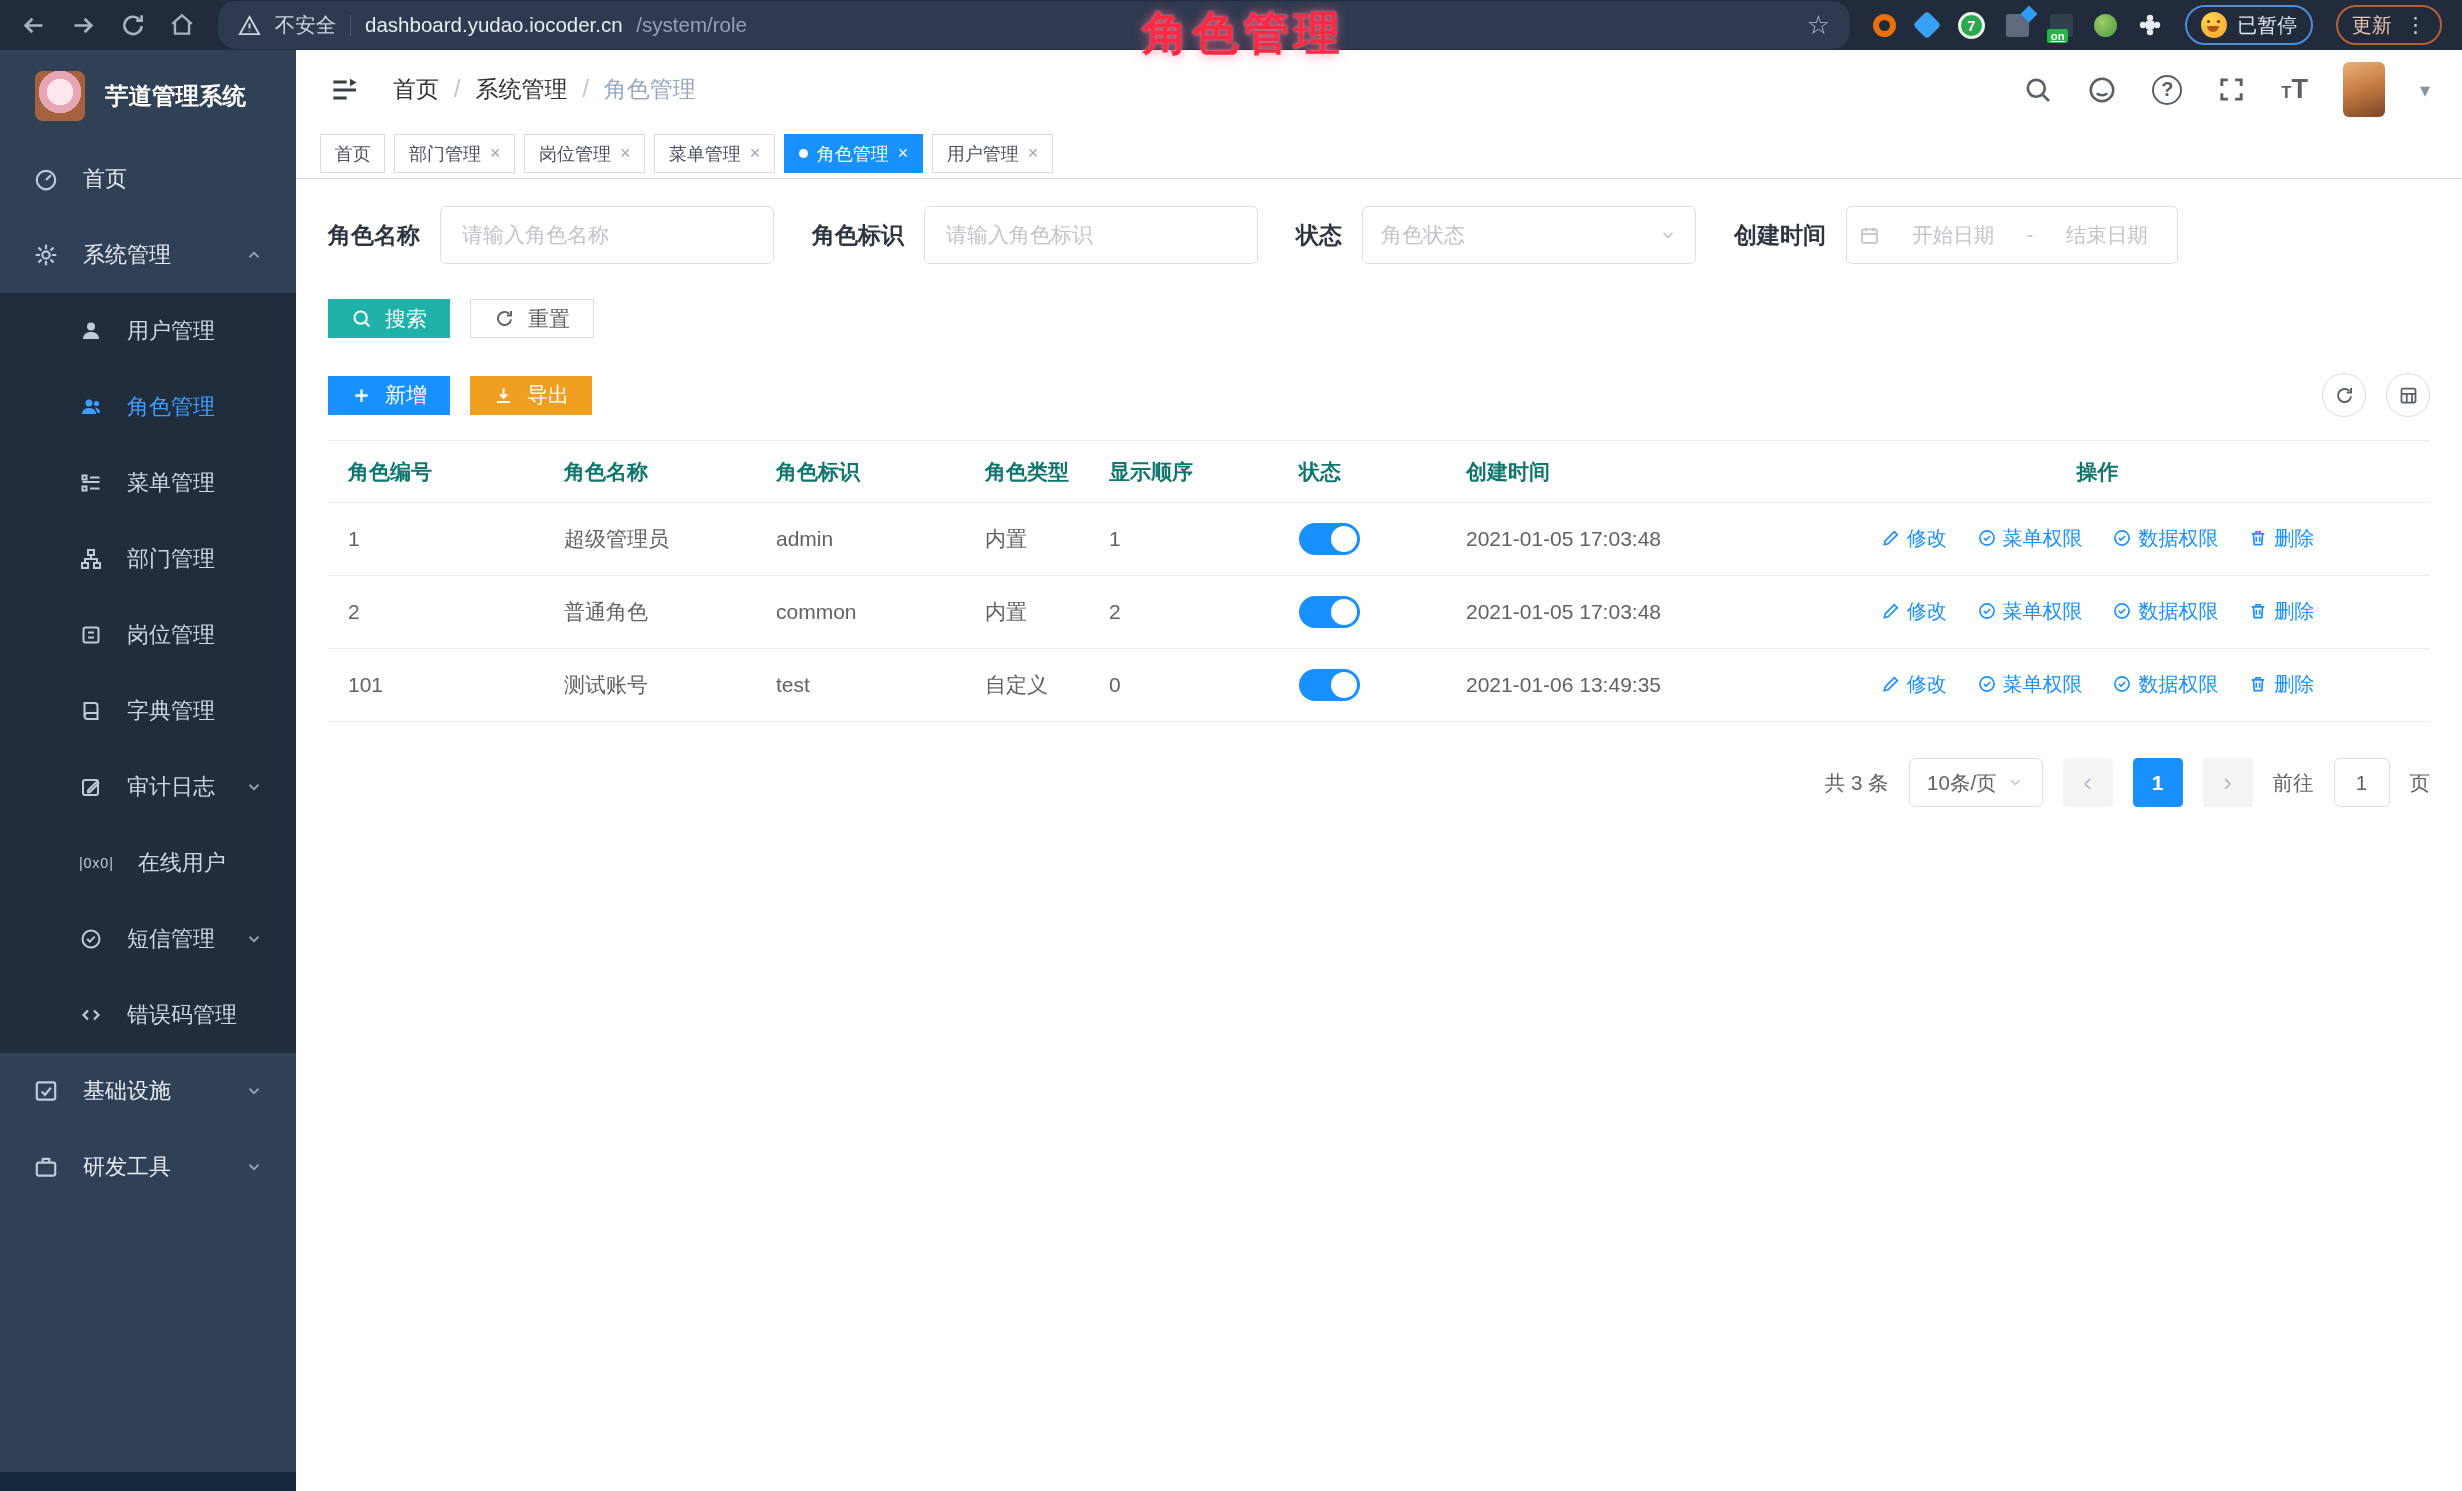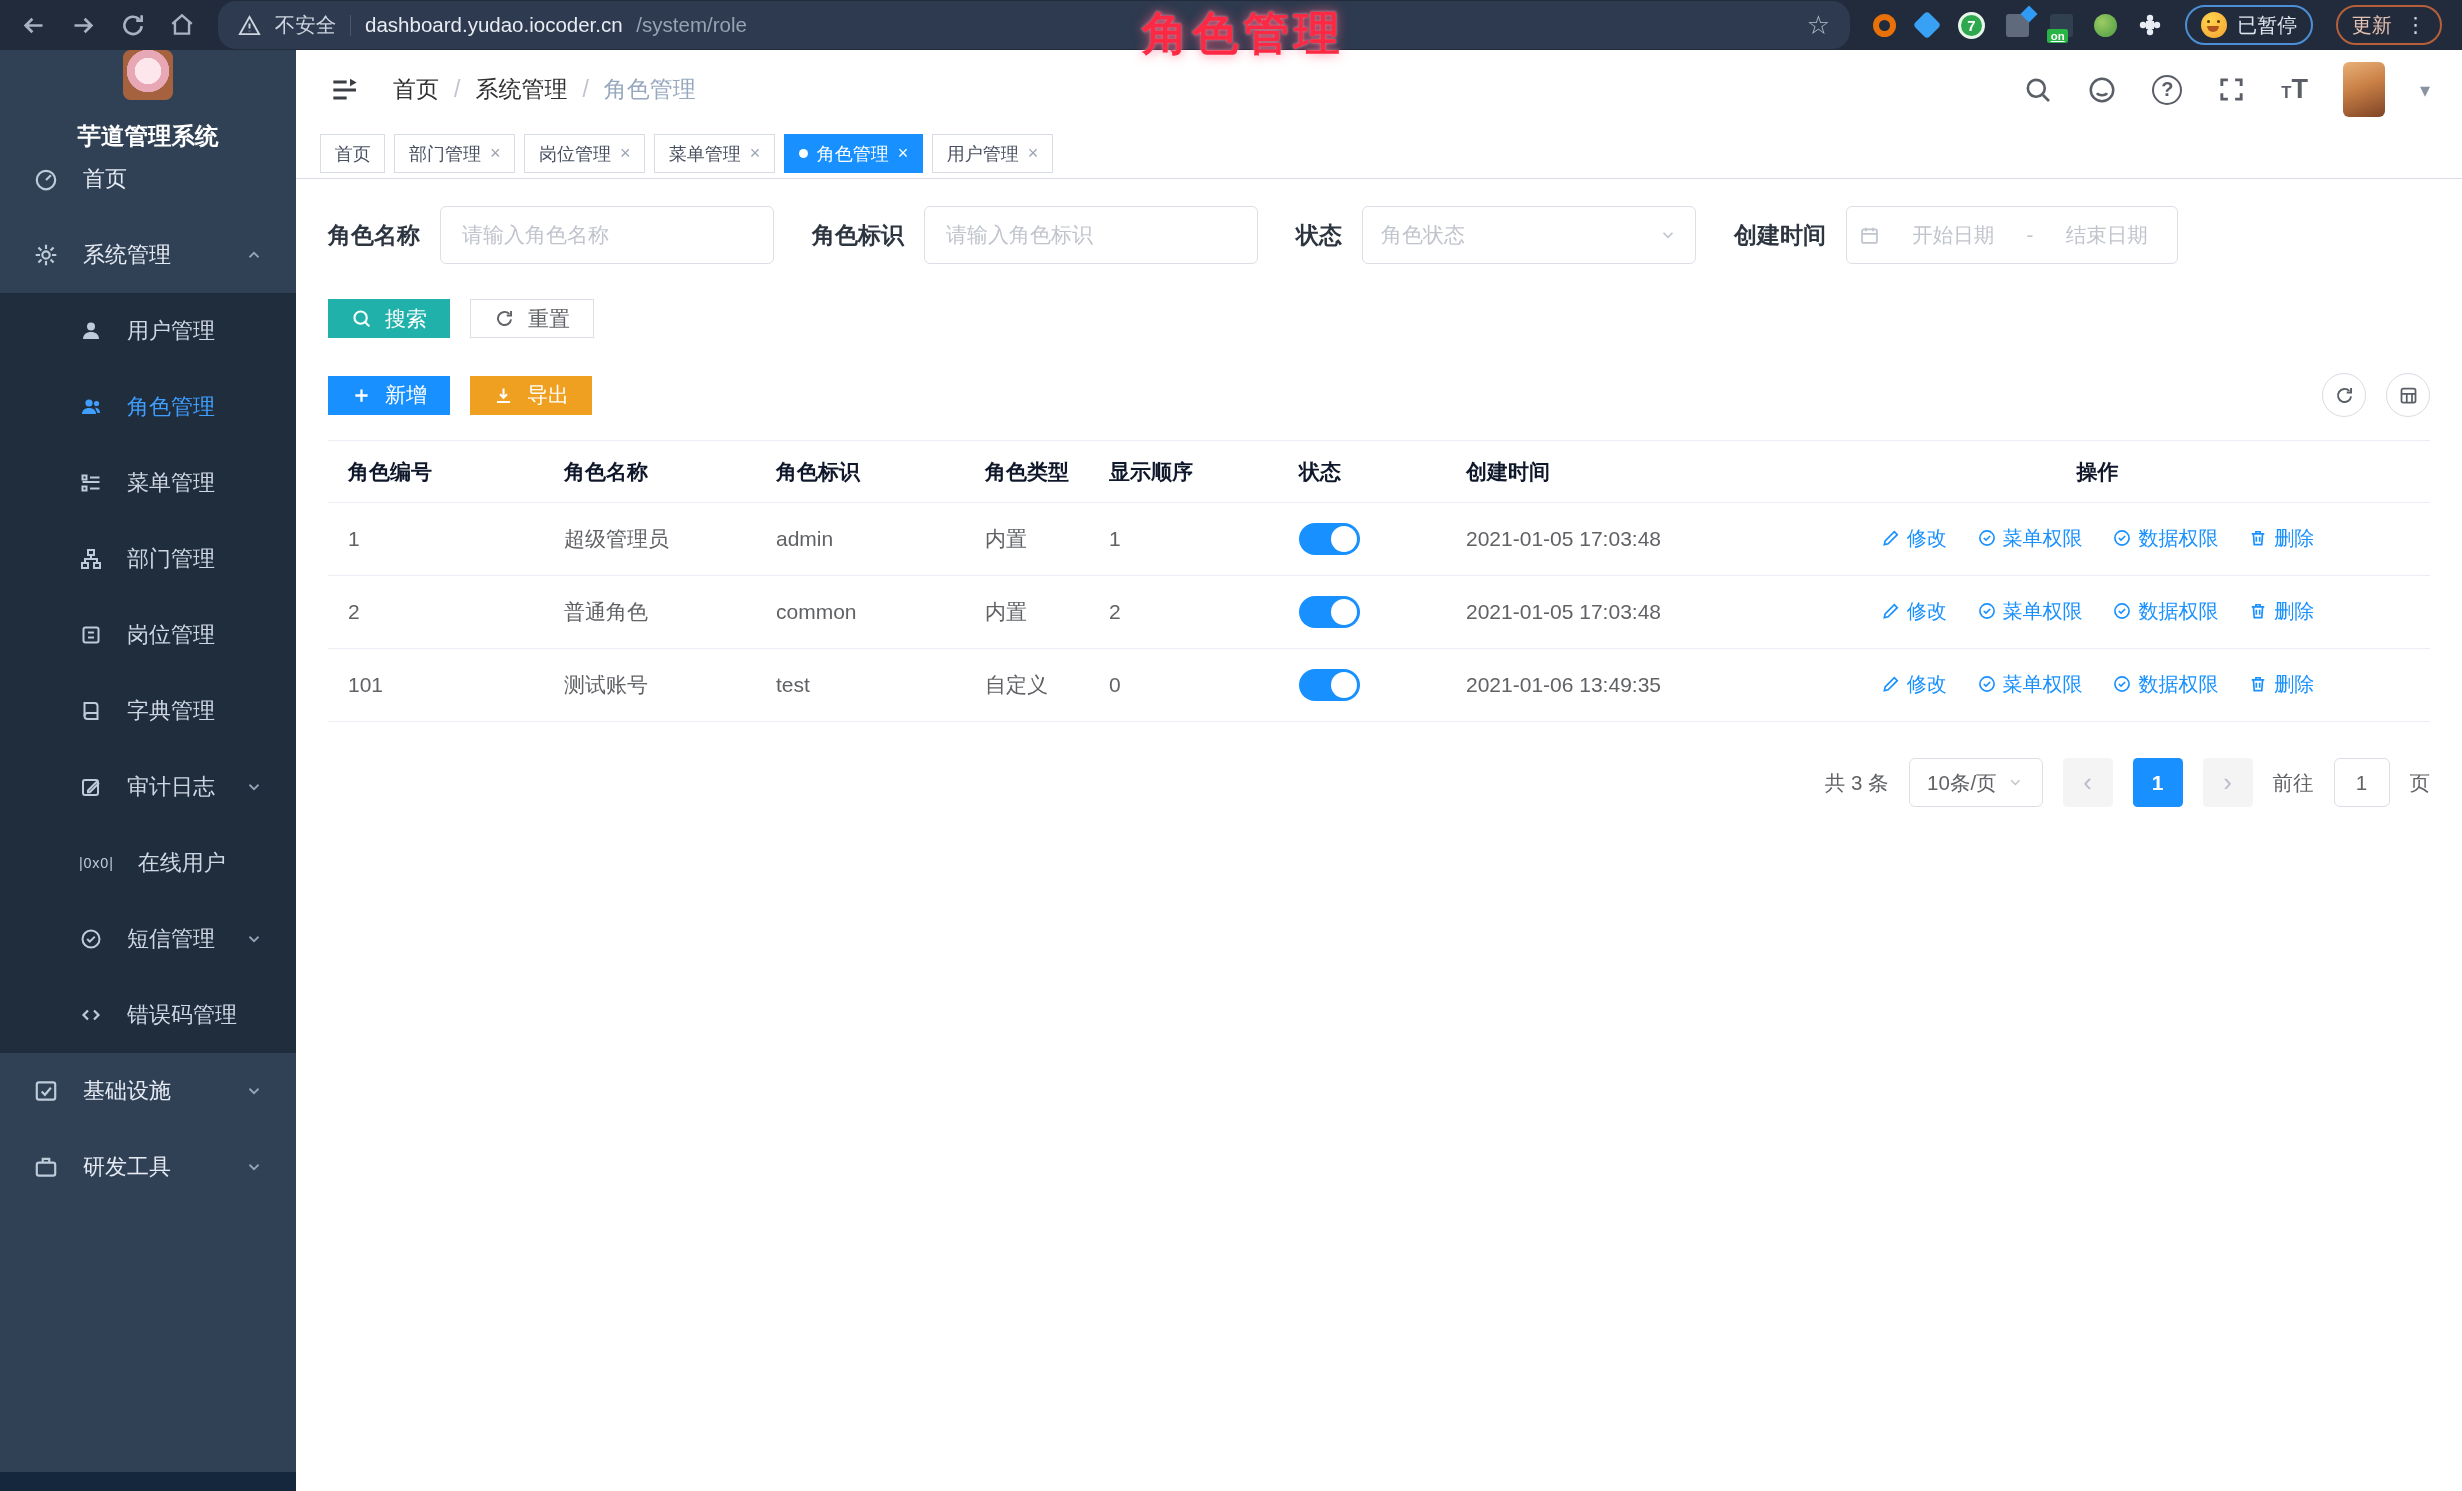--- a/index.html
+++ b/index.html
@@ -45,21 +45,21 @@
     border-radius:0 0 12px 12px; background:#b3541e; }
   .pill-update { border:2.3px solid #b5603a; color:#e6c2b2; gap:13.7px; }
   .kebab { color:#cfd5dd; font-size:21px; letter-spacing:0; }
   .overlay-title { position:absolute; left:50%; top:3px; transform:translateX(-44%);
     font-size:46px; font-weight:bold; color:#fb2943; letter-spacing:4.6px;
     text-shadow:0 0 12px rgba(252,92,125,.9), 0 0 3px rgba(255,255,255,.6); z-index:60; }
 
   
   .app { display:flex; height:1442px; }
   .sidebar { width:296px; background:#304156; display:flex; flex-direction:column; }
-  .logo-row { height:91px; display:flex; align-items:center; gap:20px; padding:0 35px;flex-direction:column; }
+  .logo-row { height:91px; display:flex; align-items:center; gap:20px; padding:0 35px; }
   .logo-img { width:50px; height:50px; border-radius:7.6px; flex:none;
     background:radial-gradient(circle at 50% 42%, #fde7ec 0 34%, #e8a7b4 35% 55%, #a6623e 56%); }
   .logo-title { color:#fff; font-size:23.5px; font-weight:bold; white-space:nowrap; }
   .menu { flex:1; font-size:22px; color:#e5eaf3; }
   .mi { height:76px; display:flex; align-items:center; gap:24px; padding:0 33px; cursor:pointer; }
   .mi .micon { color:#bfcbd9; flex:none; }
   .mi.l2 { background:#1f2d3d; padding-left:79px; color:#cfd7e3; }
   .mi .chev { margin-left:auto; color:#97a4b5; }
   .mi.active { color:#409EFF; }
   .mi.active .micon { color:#409EFF; }
@@ -119,21 +119,21 @@
   .btn-reset { background:#fff; border:1.5px solid #dcdfe6; color:#606266; }
   .btn-add { background:#1890ff; }
   .btn-export { background:#f0a020; }
   .tools { margin-left:auto; display:flex; gap:20px; }
   .circle-btn { width:44px; height:44px; border-radius:50%; border:1.5px solid #d9dce3;
     background:#fff; color:#5a5e66; display:flex; align-items:center; justify-content:center;
     cursor:pointer; }
 
   
   table.grid { width:100%; border-collapse:collapse; margin-top:23px; font-size:21px; }
-  .grid th { height:62px; text-align:left; color:#0f172a; font-weight:bold;
+  .grid th { height:62px; text-align:left; color:#0f766e; font-weight:bold;
     border-top:1.5px solid #ebeef5; border-bottom:1.5px solid #ebeef5; padding:0 20px; white-space:nowrap; }
   .grid td { height:73px; color:#606266; border-bottom:1.5px solid #ebeef5; padding:0 20px; white-space:nowrap; }
   .grid th.c-op, .grid td.c-op { text-align:center; }
   .toggle { position:relative; display:inline-block; width:61px; height:32px;
     background:#1890ff; border-radius:16px; cursor:pointer; vertical-align:middle; }
   .toggle::after { content:""; position:absolute; right:3px; top:3px; width:26px; height:26px;
     border-radius:50%; background:#fff; }
   .alink { color:#1890ff; font-size:20px; display:inline-flex; align-items:center; gap:6px;
     margin:0 12px; cursor:pointer; white-space:nowrap; }
 

